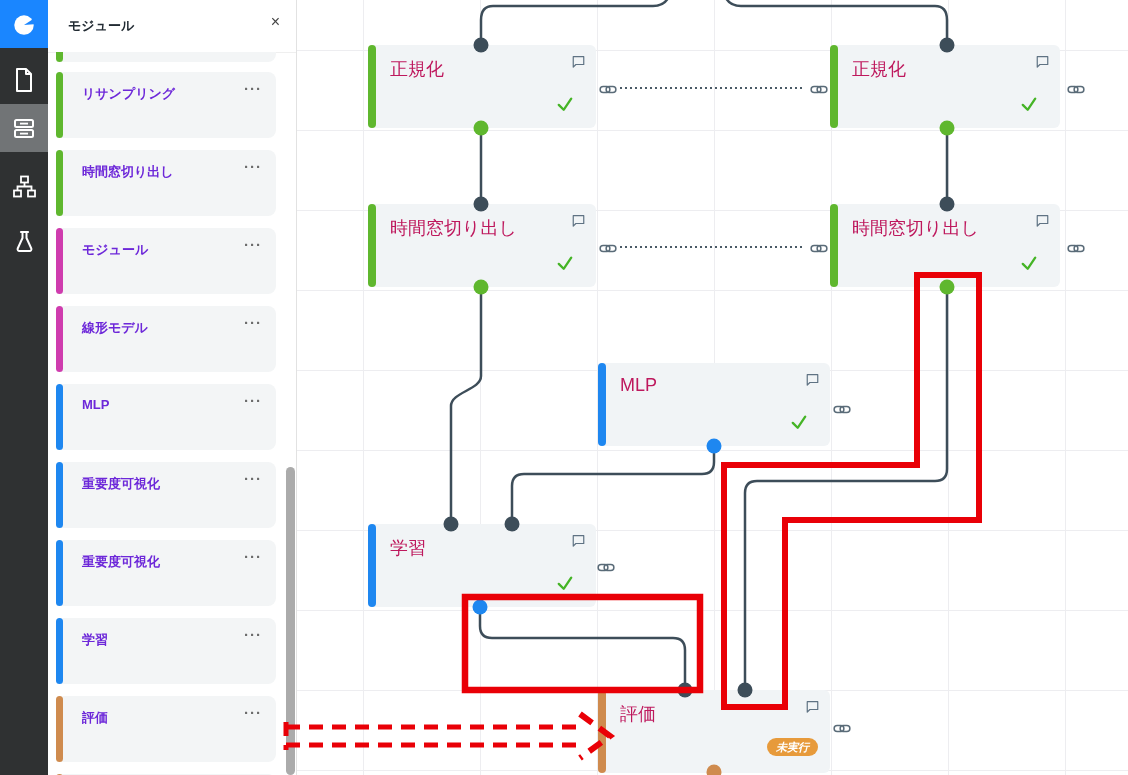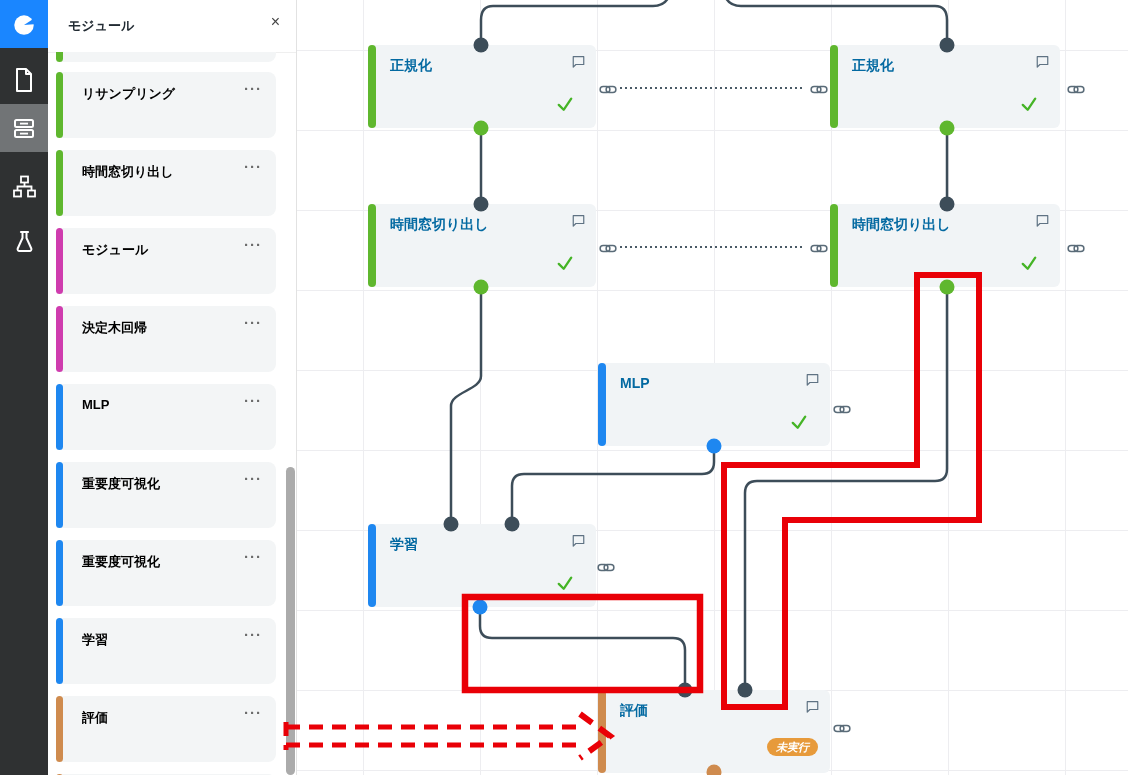--- a/index.html
+++ b/index.html
@@ -16,32 +16,32 @@
 
   
   .sidebar{position:absolute;left:48px;top:0;width:249px;height:775px;background:#fff;
     border-right:1px solid #e2e2e2;box-sizing:border-box;}
   .sb-header{position:absolute;left:0;top:0;right:0;height:52px;background:#fff;border-bottom:1px solid #efefef;}
   .sb-title{position:absolute;left:20px;top:17px;font-size:13px;font-weight:700;color:#222b33;}
   .sb-close{position:absolute;right:16px;top:14px;font-size:16px;color:#444;cursor:pointer;line-height:1;}
   .sb-list{position:absolute;left:0;top:52px;right:0;bottom:0;overflow:hidden;}
   .mitem{position:absolute;left:8px;width:220px;height:66px;background:#f3f5f6;border-radius:8px;}
   .mbar{position:absolute;left:0;top:0;bottom:0;width:7px;border-radius:8px;background:#999;}
-  .mlabel{position:absolute;left:26px;top:13px;font-size:13px;font-weight:700;color:#000000;}
+  .mlabel{position:absolute;left:26px;top:13px;font-size:13px;font-weight:700;color:#6d28d9;}
   .mmore{position:absolute;right:14px;top:8px;font-size:15px;font-weight:700;color:#6b6b6b;letter-spacing:1px;cursor:pointer;}
   .sb-scroll{position:absolute;left:238px;top:467px;width:9px;height:308px;background:#ababab;border-radius:5px;}
 
   
   .canvas{position:absolute;left:297px;top:0;width:831px;height:775px;background:#fff;overflow:hidden;
     background-image:linear-gradient(#ededf0 1px,transparent 1px),linear-gradient(90deg,#ededf0 1px,transparent 1px);
     background-size:100% 80px,117px 100%;background-position:0 50px,66px 0;}
   .wires{position:absolute;left:0;top:0;z-index:1;}
   .node{position:absolute;background:#f1f4f6;border-radius:6px;z-index:2;}
   .nbar{position:absolute;left:0;top:0;bottom:0;width:8px;border-radius:8px;background:#999;}
-  .ntitle{position:absolute;left:22px;top:12px;font-size:14px;font-weight:700;color:#0369a1;}
+  .ntitle{position:absolute;left:22px;top:12px;font-size:18px;font-weight:400;color:#be185d;}
   .ncomment{position:absolute;right:10px;top:9px;color:#5f7283;cursor:pointer;}
   .ncheck{position:absolute;right:22px;bottom:12px;color:#45b426;}
   .nbadge{position:absolute;right:12px;bottom:17px;font-size:11px;font-weight:700;color:#fff;
     border-radius:10px;padding:2px 9px;line-height:1.3;}
   .chain{position:absolute;width:18px;height:13px;color:#5a6b78;z-index:2;}
   .overlay{position:absolute;left:0;top:0;z-index:5;pointer-events:none;}
 </style>
 </head>
 <body>
 
@@ -108,21 +108,21 @@
       </div>
 
       <div class="mitem" style="top:176px">
         <span class="mbar" style="background: rgb(207, 60, 174);"></span>
         <span class="mlabel">モジュール</span>
         <span class="mmore">···</span>
       </div>
 
       <div class="mitem" style="top:254px">
         <span class="mbar" style="background: rgb(207, 60, 174);"></span>
-        <span class="mlabel">決定木回帰</span>
+        <span class="mlabel">線形モデル</span>
         <span class="mmore">···</span>
       </div>
 
       <div class="mitem" style="top:332px">
         <span class="mbar" style="background: rgb(30, 135, 240);"></span>
         <span class="mlabel">MLP</span>
         <span class="mmore">···</span>
       </div>
 
       <div class="mitem" style="top:410px">

